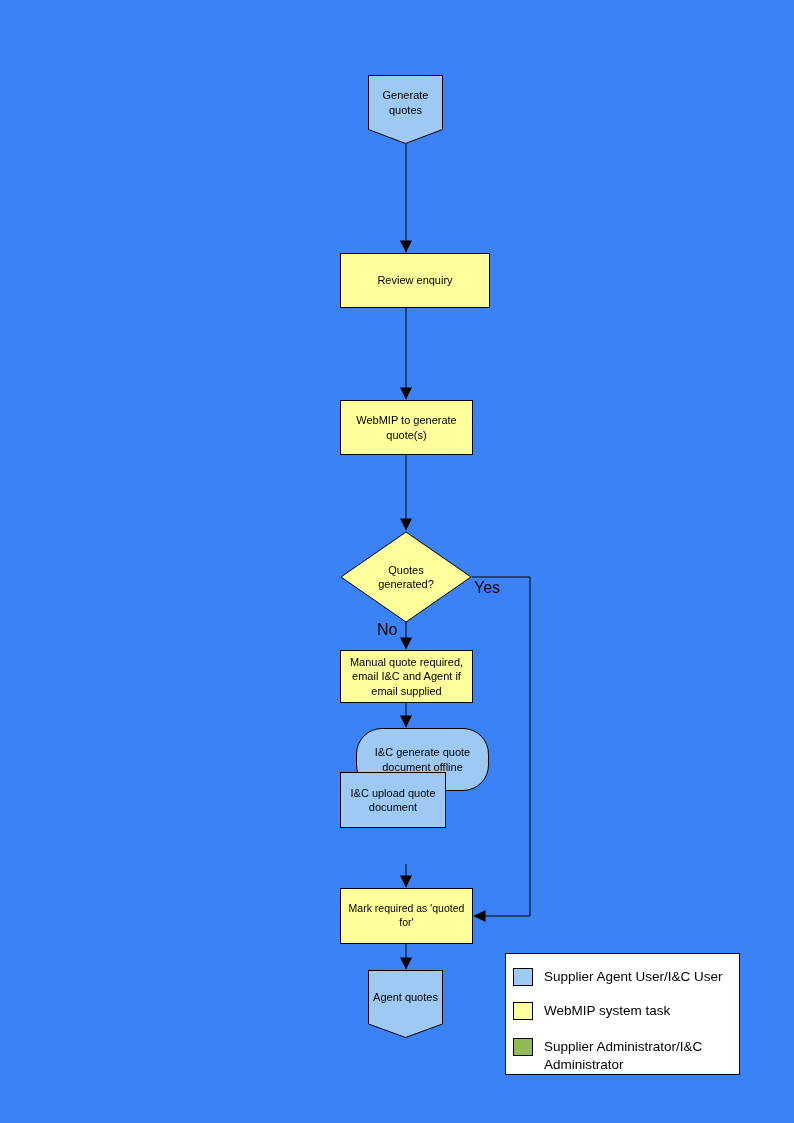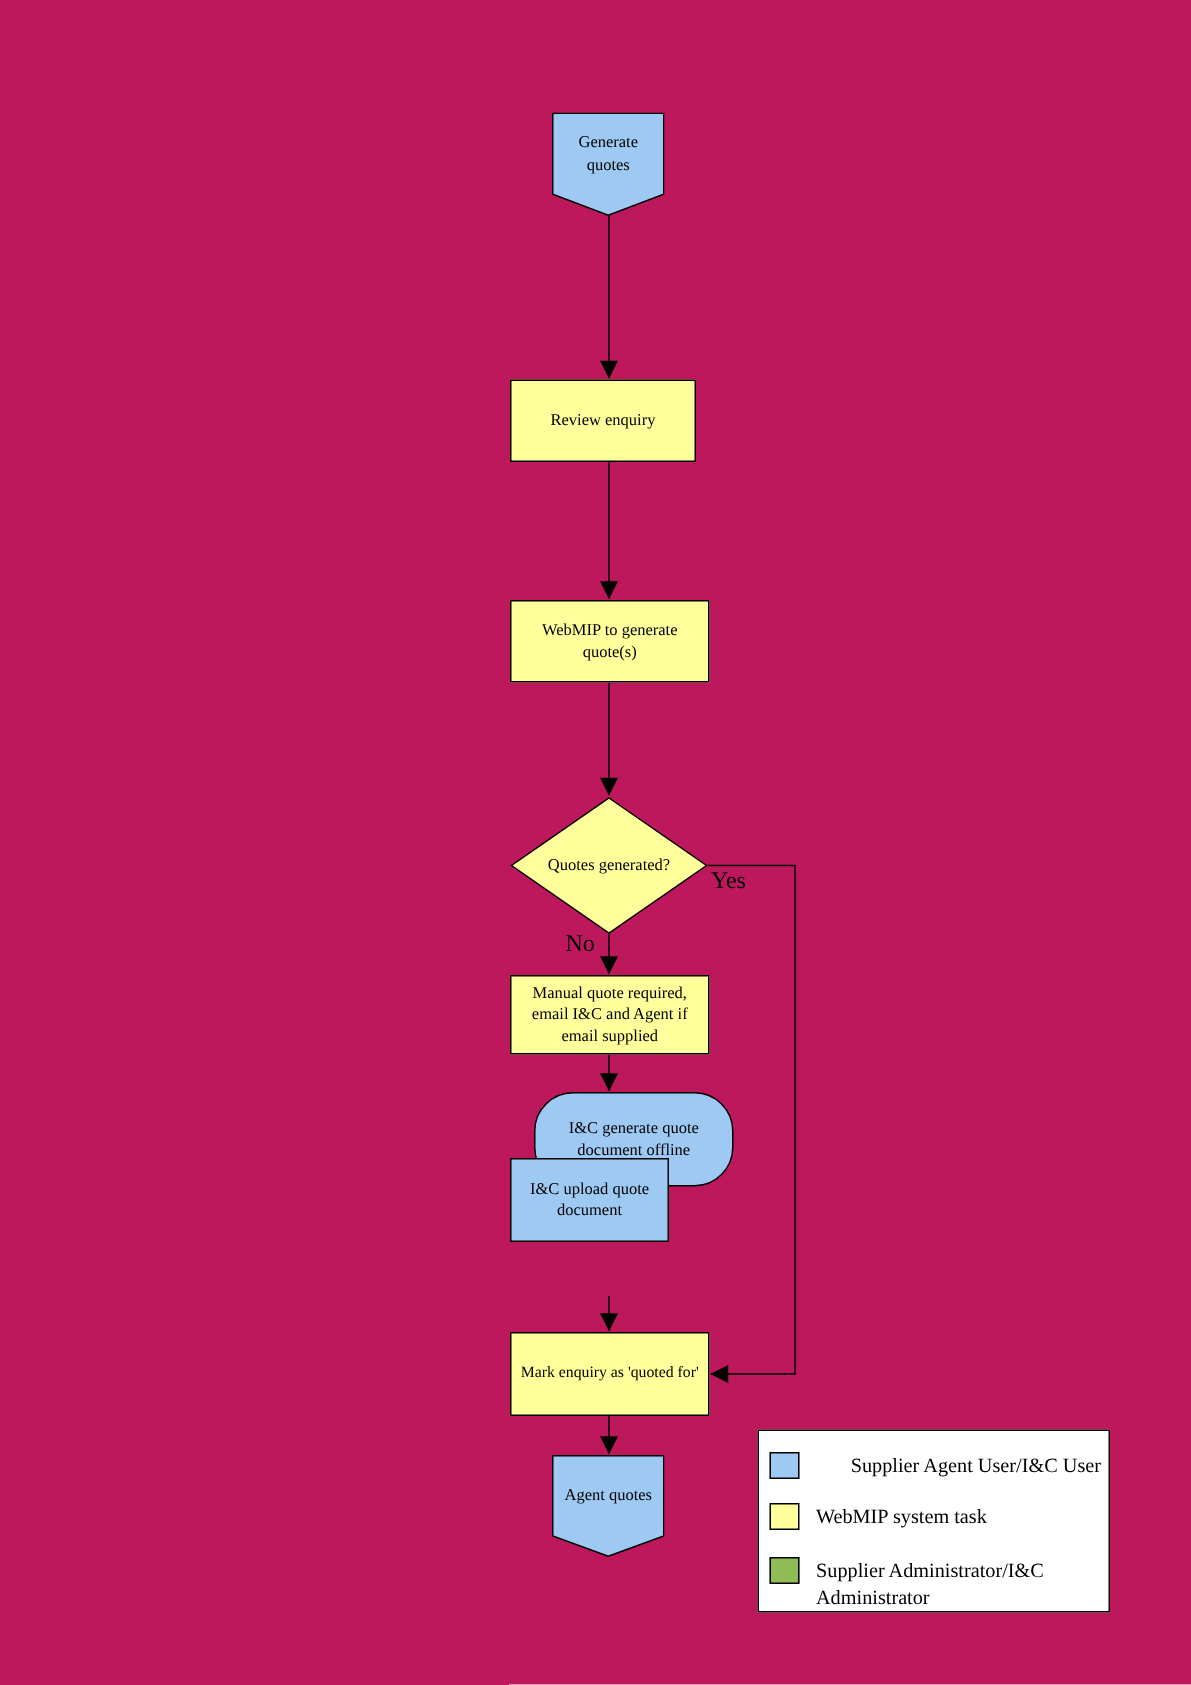--- a/index.html
+++ b/index.html
@@ -1,21 +1,21 @@
 <!DOCTYPE html>
 <html><head>
 <meta charset="utf-8">
 <style>
   html, body { margin: 0; padding: 0; background: #ffffff; }
   .page {
     position: relative;
     width: 794px;
     height: 1123px;
-    background: #be185d;
-    font-family: Liberation Serif, serif;
+    background: #3b82f6;
+    font-family: Liberation Sans, sans-serif;
     color: #000000;
     overflow: hidden;
   }
   .connectors {
     position: absolute;
     left: 0; top: 0;
     width: 794px; height: 1123px;
   }
   .node {
     position: absolute;
@@ -97,52 +97,52 @@
     </g>
   </svg>
 
   <div class="shape-wrap" style="left:368px; top:75px; width:75px; height:69px;">
     <svg width="75" height="69" viewBox="0 0 75 69">
       <polygon points="0.5,0.5 74.5,0.5 74.5,54.5 37.5,68.5 0.5,54.5" stroke="#000000" stroke-width="1" fill="#9DC9F3"></polygon>
     </svg>
     <div class="shape-label" style="left:7px; top:0; width:61px; height:55px;">Generate quotes</div>
   </div>
 
-  <div class="node" style="left: 340px; top: 253px; width: 124px; height: 55px; background-color: rgb(255, 255, 156);">Review enquiry</div>
+  <div class="node" style="left: 340px; top: 253px; width: 150px; height: 55px; background-color: rgb(255, 255, 156);">Review enquiry</div>
 
   <div class="node" style="left: 340px; top: 400px; width: 133px; height: 55px; background-color: rgb(255, 255, 156);">WebMIP to generate quote(s)</div>
 
   <div class="shape-wrap" style="left:340px; top:531px; width:132px; height:92px;">
     <svg width="132" height="92" viewBox="0 0 132 92">
       <polygon points="66,1 131,46 66,91 1,46" stroke="#000000" stroke-width="1" fill="#FFFF9C"></polygon>
     </svg>
     <div class="shape-label" style="left:23px; top:0; width:86px; height:92px;text-align:center;">Quotes generated?</div>
   </div>
 
   <div class="branch-label" style="left:474px; top:580px;">Yes</div>
   <div class="branch-label" style="left:377px; top:622px;">No</div>
 
   <div class="node" style="left: 340px; top: 650px; width: 133px; height: 53px; background-color: rgb(255, 255, 156);">Manual quote required, email I&amp;C and Agent if email supplied</div>
 
   <div class="node" style="left: 356px; top: 728px; width: 133px; height: 63px; background-color: rgb(157, 201, 243); border-radius: 26px;">I&amp;C generate quote document offline</div>
 
   <div class="node" style="left: 340px; top: 772px; width: 106px; height: 56px; background-color: rgb(157, 201, 243);">I&amp;C upload quote document</div>
 
-  <div class="node tight" style="left: 340px; top: 888px; width: 133px; height: 56px; background-color: rgb(255, 255, 156);">Mark enquiry as 'quoted for'</div>
+  <div class="node tight" style="left: 340px; top: 888px; width: 133px; height: 56px; background-color: rgb(255, 255, 156);">Mark required as 'quoted for'</div>
 
   <div class="shape-wrap" style="left:368px; top:970px; width:75px; height:68px;">
     <svg width="75" height="68" viewBox="0 0 75 68">
       <polygon points="0.5,0.5 74.5,0.5 74.5,54 37.5,67.5 0.5,54" stroke="#000000" stroke-width="1" fill="#9DC9F3"></polygon>
     </svg>
     <div class="shape-label" style="left:2px; top:0; width:71px; height:55px;">Agent quotes</div>
   </div>
 
   <div class="legend">
     <div class="legend-swatch" style="top: 14px; background-color: rgb(157, 201, 243);"></div>
-    <div class="legend-label" style="top:14px;text-align:right;">Supplier Agent User/I&amp;C User</div>
+    <div class="legend-label" style="top:14px;">Supplier Agent User/I&amp;C User</div>
 
     <div class="legend-swatch" style="top: 48px; background-color: rgb(255, 255, 156);"></div>
     <div class="legend-label" style="top:48px;">WebMIP system task</div>
 
     <div class="legend-swatch" style="top: 84px; background-color: rgb(143, 188, 85);"></div>
     <div class="legend-label" style="top:84px;">Supplier Administrator/I&amp;C Administrator</div>
   </div>
 
 </div>
 

